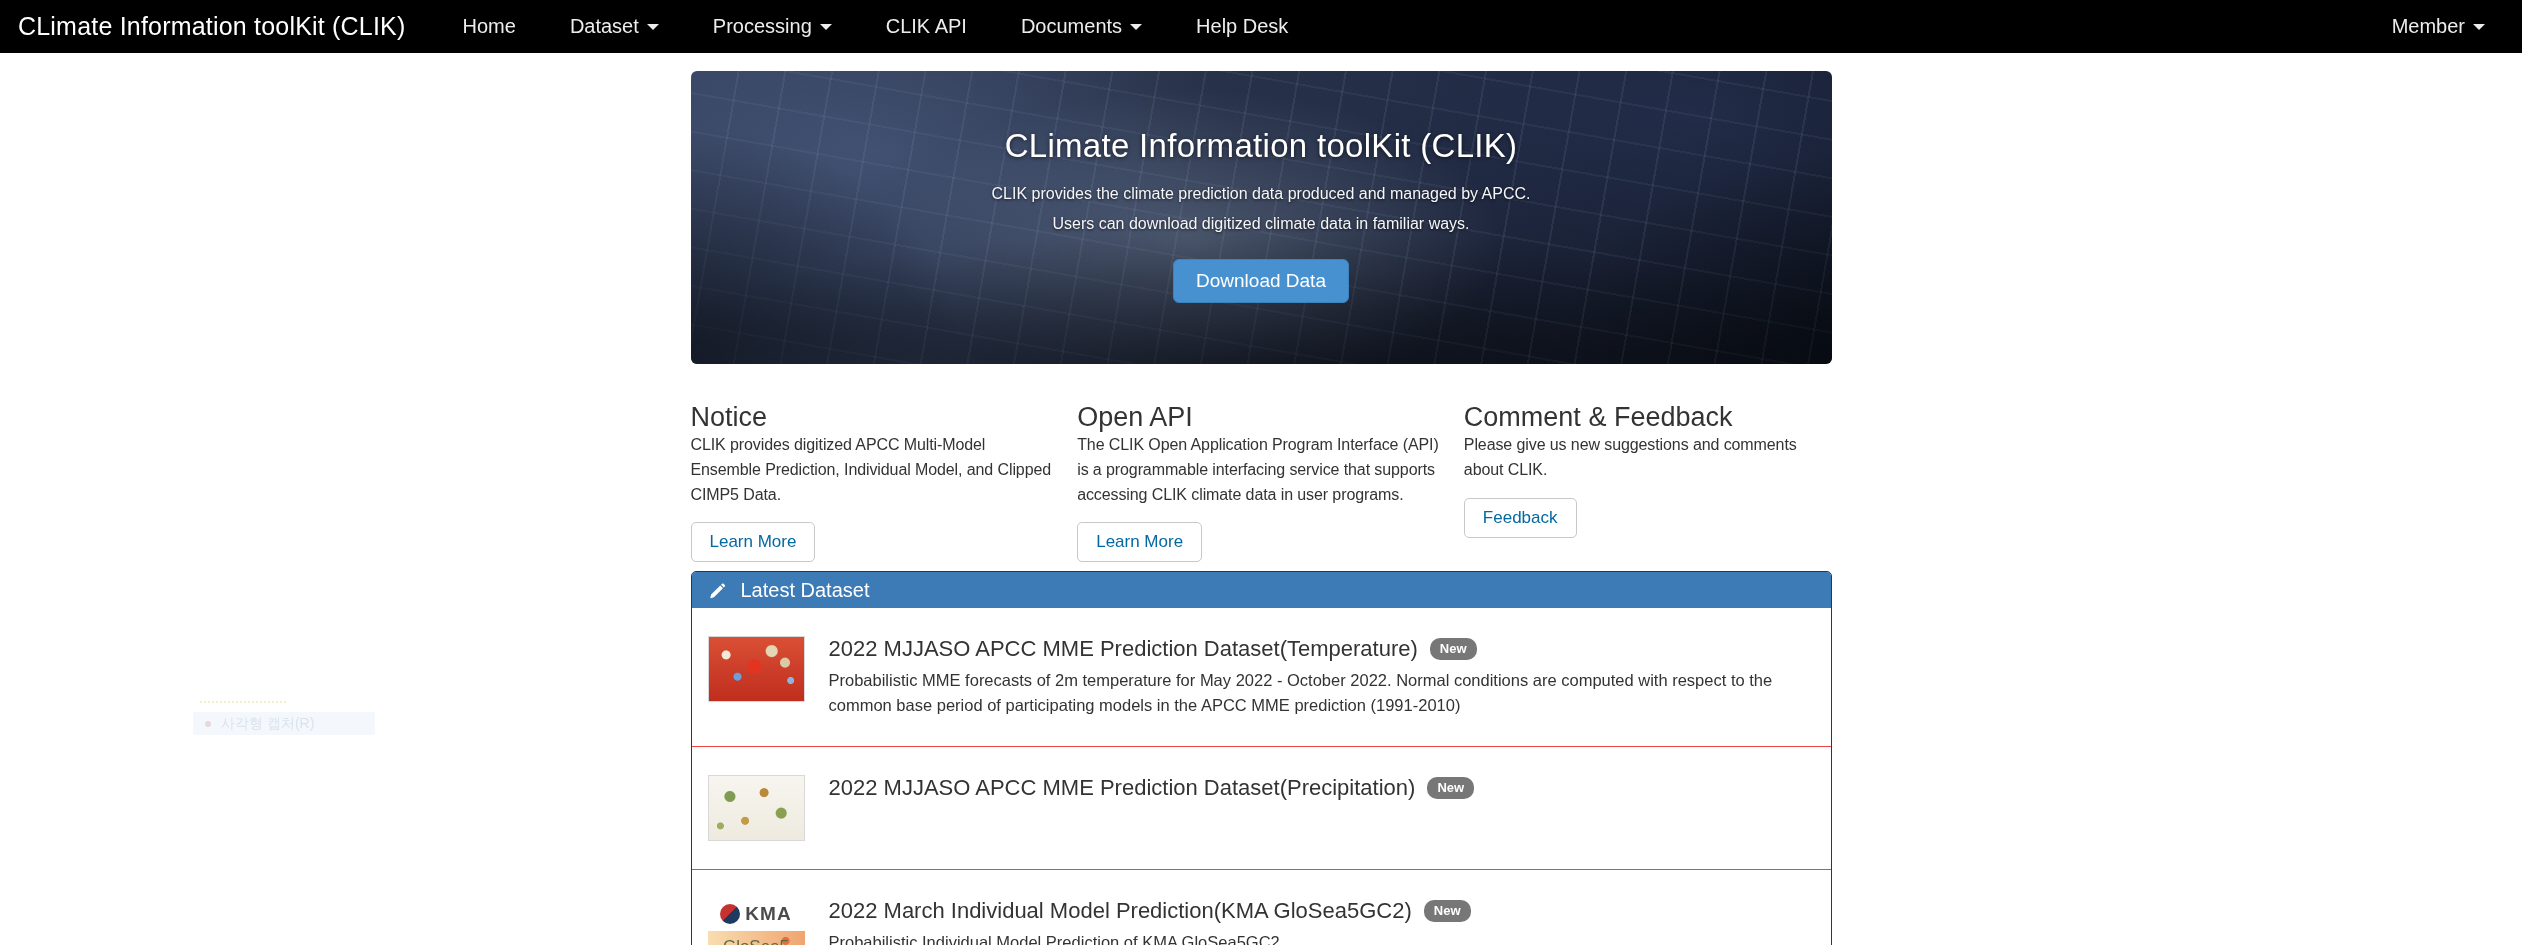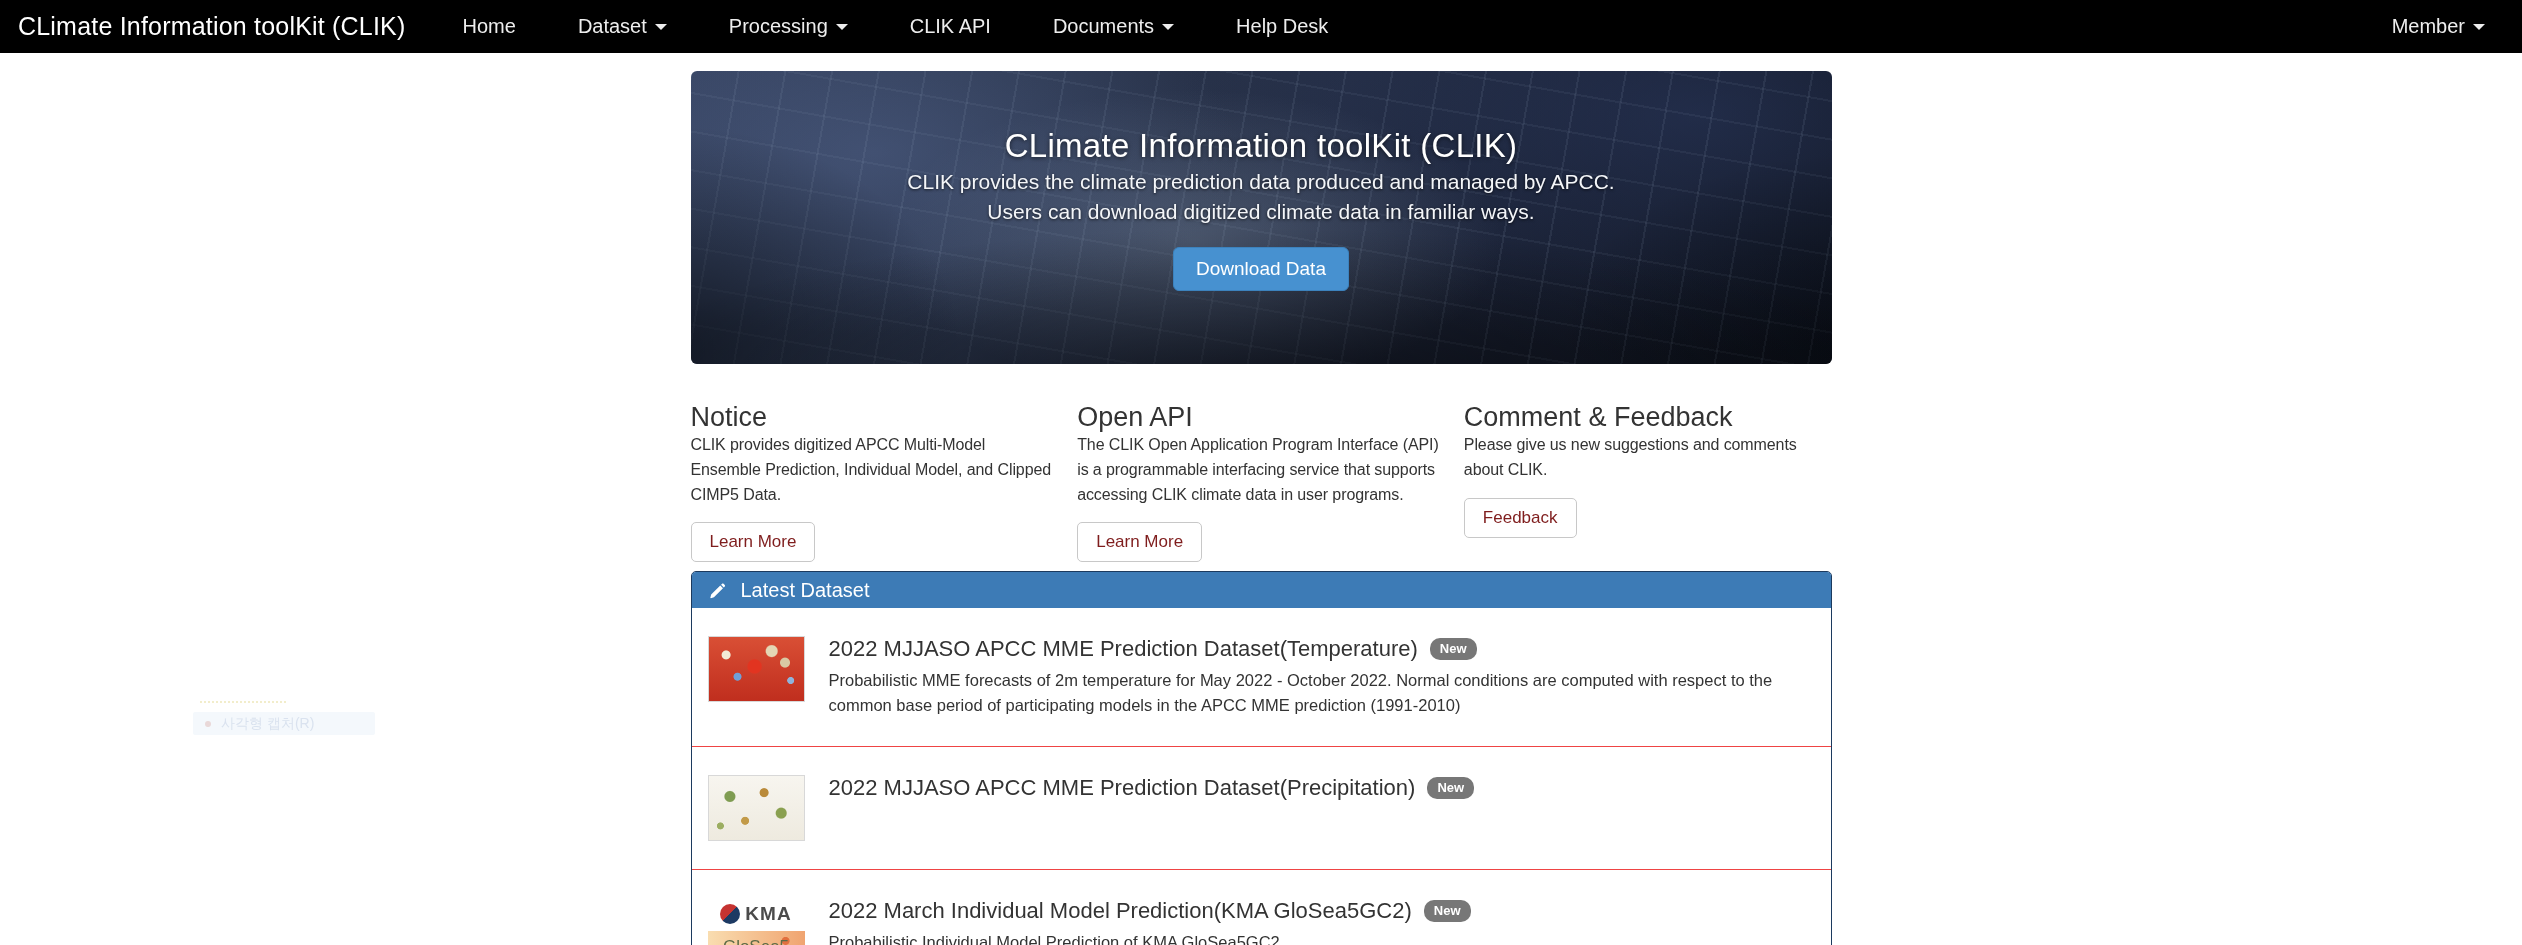--- a/index.html
+++ b/index.html
@@ -2,21 +2,21 @@
 <html><head>
 <meta charset="utf-8">
 <style>
   * { margin:0; padding:0; box-sizing:border-box; }
   html,body { width:2522px; height:945px; background:#fff; overflow:hidden;
               font-family:"Liberation Sans", sans-serif; color:#333; }
 
   
   .navbar { height:53px; background:#000; display:flex; align-items:center; }
   .brand { color:#fff; font-size:25px; padding:0 30px 0 18px; letter-spacing:.2px; cursor:pointer; }
-  .nav-links { display:flex; align-items:center; height:100%;gap:8px; }
+  .nav-links { display:flex; align-items:center; height:100%; }
   .nav-item { color:#ededed; font-size:20px; padding:0 27px; height:100%;
               display:flex; align-items:center; cursor:pointer; text-decoration:none; }
   .caret { display:inline-block; width:0; height:0; margin-left:8px;
            border-left:6px solid transparent; border-right:6px solid transparent;
            border-top:6px solid #ededed; }
   .nav-right { margin-left:auto; height:100%; display:flex; align-items:center; padding-right:10px; }
 
   
   .container { width:1141px; margin:0 auto; }
   .hero { position:relative; margin-top:18px; height:293px; border-radius:6px; overflow:hidden;
@@ -30,33 +30,33 @@
             repeating-linear-gradient(100deg, rgba(150,168,192,.11) 0 2px, transparent 2px 46px),
             repeating-linear-gradient(10deg, rgba(150,168,192,.08) 0 2px, transparent 2px 38px); }
   .hero::after { content:""; position:absolute; inset:0;
           background:
             radial-gradient(ellipse 950px 230px at 50% 110%, rgba(0,0,0,.60), transparent 72%),
             radial-gradient(ellipse 420px 320px at -2% 95%, rgba(4,7,12,.65), transparent 70%),
             radial-gradient(ellipse 420px 260px at 102% 90%, rgba(4,7,12,.5), transparent 70%); }
   .hero-inner { position:relative; z-index:2; text-align:center; padding-top:56px; }
   .hero-title { color:#fff; font-size:33px; font-weight:400; letter-spacing:.3px;
                 text-shadow:0 1px 4px rgba(0,0,0,.6); }
-  .hero-sub { color:#f4f6f9; font-size:21px; font-weight:400; line-height:30px; margin-top:2px;
+  .hero-sub { color:#f4f6f9; font-size:16px; font-weight:400; line-height:30px; margin-top:14px;
               text-shadow:0 1px 3px rgba(0,0,0,.7); }
   .btn-download { margin-top:20px; background:#4791d0; border:1px solid #3c82bd; color:#fff;
                   font-size:19px; padding:10px 22px; border-radius:6px; cursor:pointer;
                   font-family:"Liberation Sans", sans-serif; }
 
   
   .cols { display:flex; gap:19px; margin-top:38px; }
   .col { width:368px; }
   .col h3 { font-size:27px; font-weight:500; color:#333; margin-bottom:0; }
   .col p { font-size:16px; line-height:1.55; color:#333; letter-spacing:-.1px; }
   .btn-light { margin-top:15px; background:#fff; border:1px solid #c8c8c8; border-radius:5px;
-               color:#7f1d1d; font-size:17px; padding:9px 18px; cursor:pointer;
+               color:#0369a1; font-size:17px; padding:9px 18px; cursor:pointer;
                font-family:"Liberation Sans", sans-serif; }
 
   
   .panel { margin-top:9px; border:1px solid #1c3a5e; border-radius:5px; overflow:hidden; }
   .panel-header { background:#3d7bb6; color:#fff; font-size:20px; height:36px;
                   display:flex; align-items:center; padding:0 16px; gap:14px; }
   .panel-header svg { width:19px; height:19px; }
   .ds-item { display:flex; gap:24px; padding:28px 16px; cursor:pointer; }
   .ds-item + .ds-item { border-top:1px solid #ef4444; }
   .thumb { width:97px; height:66px; flex:0 0 97px; border:1px solid #d8d8d8; overflow:hidden; }

